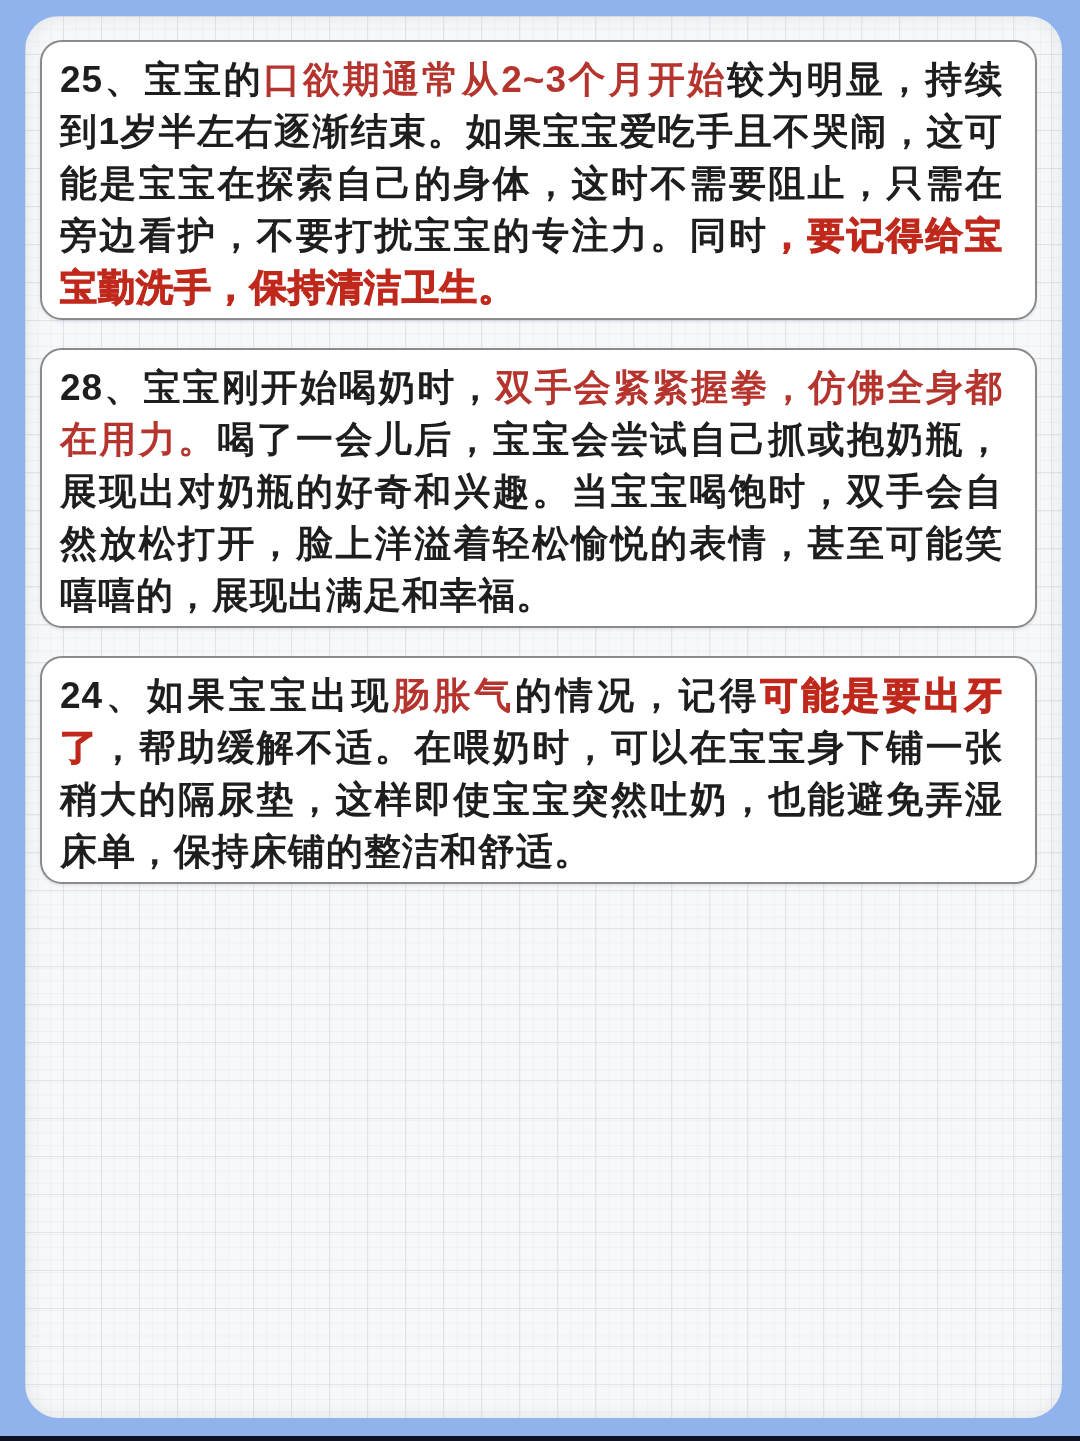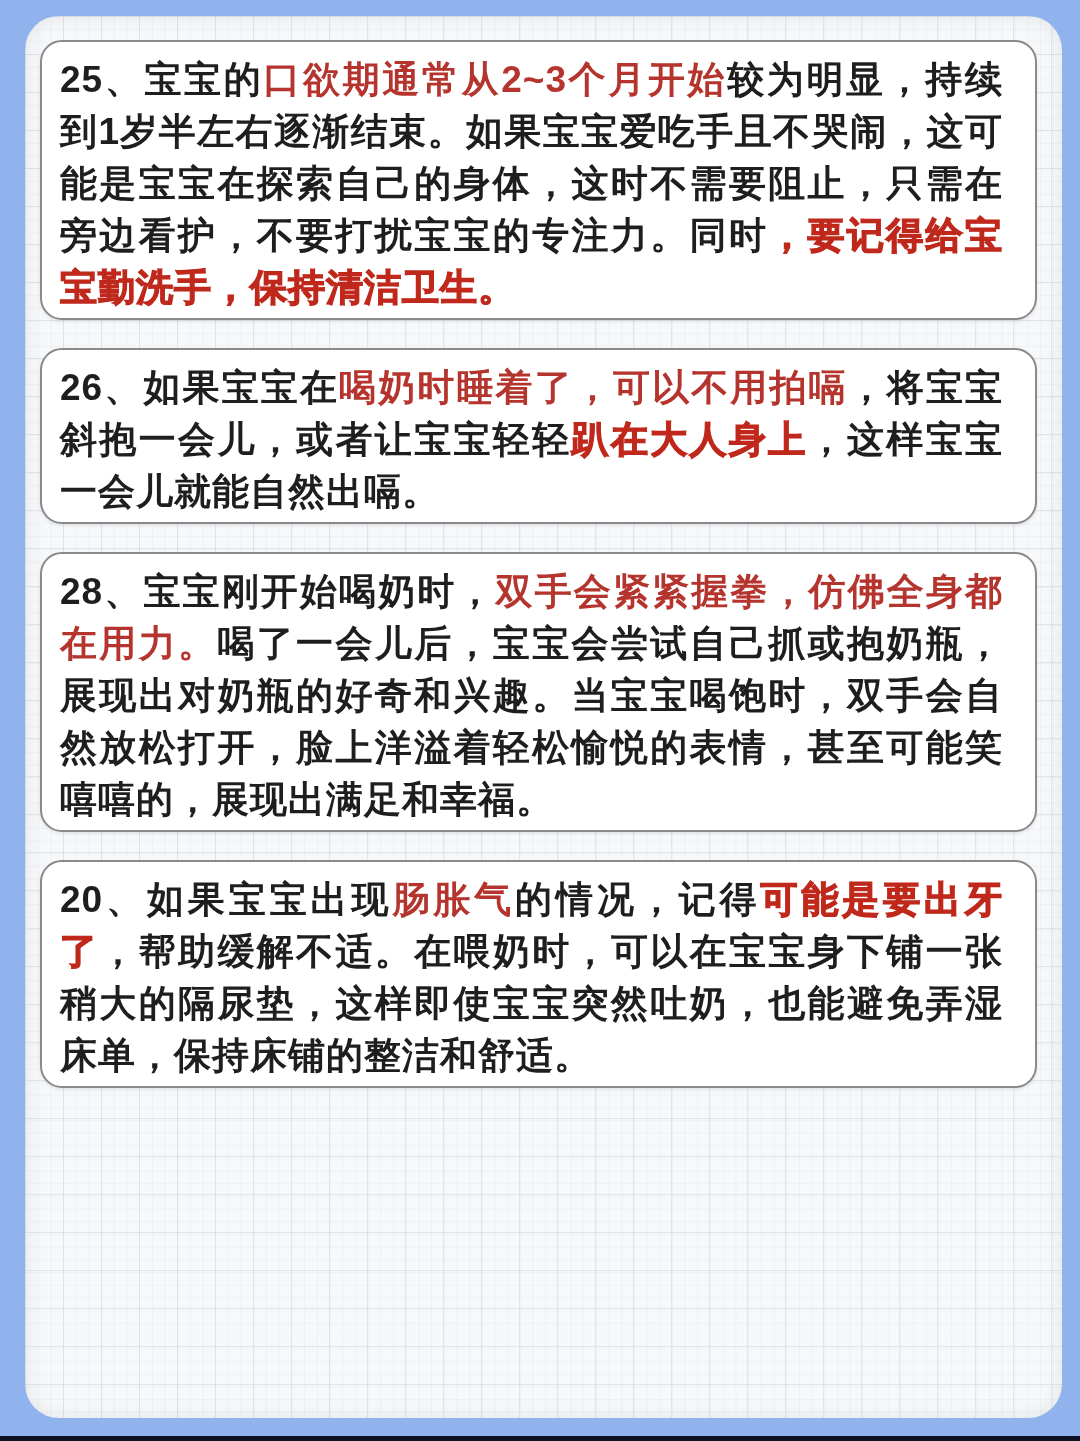--- a/index.html
+++ b/index.html
@@ -60,18 +60,17 @@
     position:absolute;left:0;right:0;bottom:0;height:5px;
     background:var(--bottom-bar);
   }
 </style>
 </head>
 <body>
 
 <div class="panel">
   <div class="cards">
       <div class="card"><span class="seg-black">25、宝宝的</span><span class="seg-red">口欲期通常从2~3个月开始</span><span class="seg-black">较为明显，持续到1岁半左右逐渐结束。如果宝宝爱吃手且不哭闹，这可能是宝宝在探索自己的身体，这时不需要阻止，只需在旁边看护，不要打扰宝宝的专注力。同时</span><span class="seg-red-bold">，要记得给宝宝勤洗手，保持清洁卫生。</span></div>
-      <div class="card"><span class="seg-black">26、如果宝宝在</span><span class="seg-red">喝奶时睡着了，可以不用拍嗝</span><span class="seg-black">，将宝宝斜抱一会儿，或者让宝宝轻轻</span><span class="seg-red-bold">趴在大人身上</span><span class="seg-black">，这样宝宝一会儿就能自然出嗝。</span></div>
       <div class="card"><span class="seg-black">28、宝宝刚开始喝奶时，</span><span class="seg-red">双手会紧紧握拳，仿佛全身都在用力。</span><span class="seg-black">喝了一会儿后，宝宝会尝试自己抓或抱奶瓶，展现出对奶瓶的好奇和兴趣。当宝宝喝饱时，双手会自然放松打开，脸上洋溢着轻松愉悦的表情，甚至可能笑嘻嘻的，展现出满足和幸福。</span></div>
-      <div class="card"><span class="seg-black">20、如果宝宝出现</span><span class="seg-red">肠胀气</span><span class="seg-black">的情况，记得</span><span class="seg-red-bold">可能是要出牙了</span><span class="seg-black">，帮助缓解不适。在喂奶时，可以在宝宝身下铺一张稍大的隔尿垫，这样即使宝宝突然吐奶，也能避免弄湿床单，保持床铺的整洁和舒适。</span></div>
+      <div class="card"><span class="seg-black">24、如果宝宝出现</span><span class="seg-red">肠胀气</span><span class="seg-black">的情况，记得</span><span class="seg-red-bold">可能是要出牙了</span><span class="seg-black">，帮助缓解不适。在喂奶时，可以在宝宝身下铺一张稍大的隔尿垫，这样即使宝宝突然吐奶，也能避免弄湿床单，保持床铺的整洁和舒适。</span></div>
     </div>
 </div>
 <div class="bottom-line"></div>
 
 </body></html>

